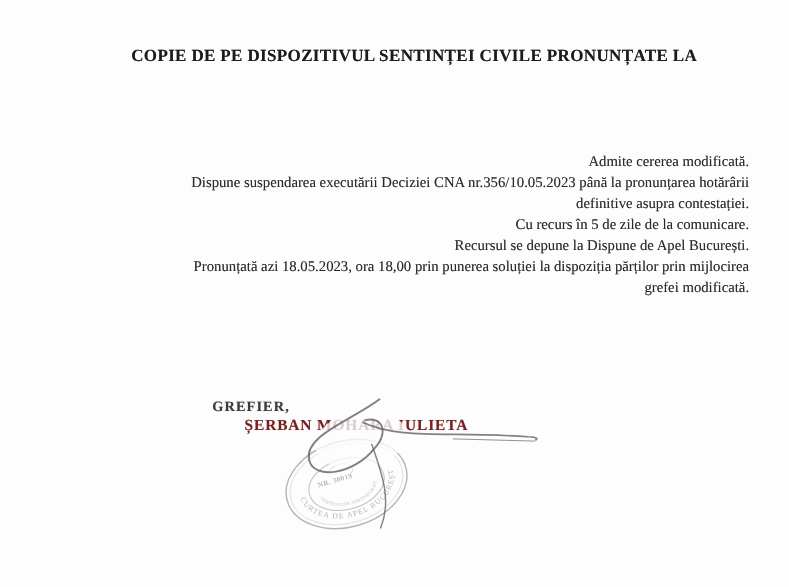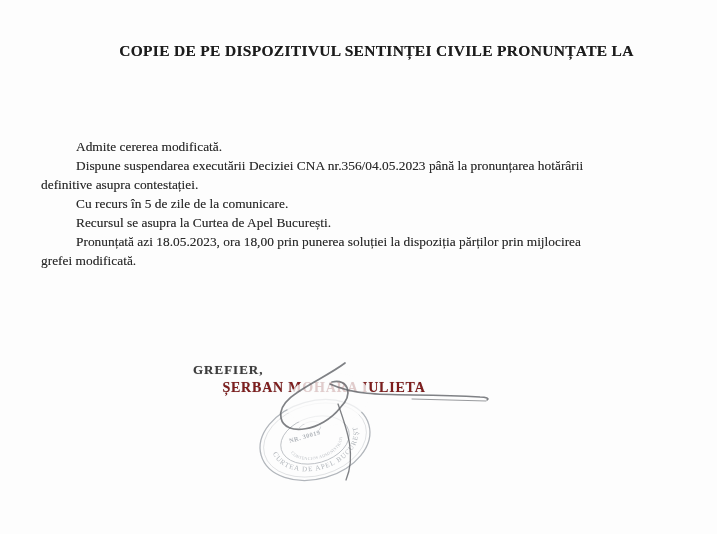--- a/index.html
+++ b/index.html
@@ -35,21 +35,21 @@
     position: absolute;
     top: 137px;
     left: 41px;
     width: 640px;
     font-size: 13.4px;
     line-height: 19px;
     color: var(--ink, #2b2b2b);
     text-shadow: 0 0 0.5px rgba(43,43,43,0.45);
     white-space: nowrap;
   }
-  .body-line { height: 19px; }
+  .body-line { height: 19px; text-align: right; }
   .body-line.indent { padding-left: 35px; }
   
   .sig-role {
     position: absolute;
     top: 362px;
     left: 193px;
     width: 240px;
     text-align: left;
     font-size: 13px;
     font-weight: bold;
@@ -85,24 +85,24 @@
 <body>
 
 <div class="page">
 
   <div class="doc-title">
     <div>COPIE DE PE DISPOZITIVUL SENTINȚEI CIVILE PRONUNȚATE LA</div>
   </div>
 
   <div class="body-text">
     <div class="body-line indent">Admite cererea modificată.</div>
-    <div class="body-line indent">Dispune suspendarea executării Deciziei CNA nr.356/04.05.2023 până la pronunțarea hotărârii</div>
+    <div class="body-line indent">Dispune suspendarea executării Deciziei CNA nr.356/10.05.2023 până la pronunțarea hotărârii</div>
     <div class="body-line">definitive asupra contestației.</div>
     <div class="body-line indent">Cu recurs în 5 de zile de la comunicare.</div>
-    <div class="body-line indent">Recursul se asupra la Curtea de Apel București.</div>
+    <div class="body-line indent">Recursul se depune la Dispune de Apel București.</div>
     <div class="body-line indent">Pronunțată azi 18.05.2023, ora 18,00 prin punerea soluției la dispoziția părților prin mijlocirea</div>
     <div class="body-line">grefei modificată.</div>
   </div>
 
   <div class="sig-role">GREFIER,</div>
   <div class="sig-name">ȘERBAN MOHARA IULIETA</div>
 
   <svg class="overlay-svg" viewBox="0 0 340 170" aria-hidden="true">
     <defs>
       <path id="ringPath" d="M -44 0 A 44 30 0 0 0 44 0"></path>

